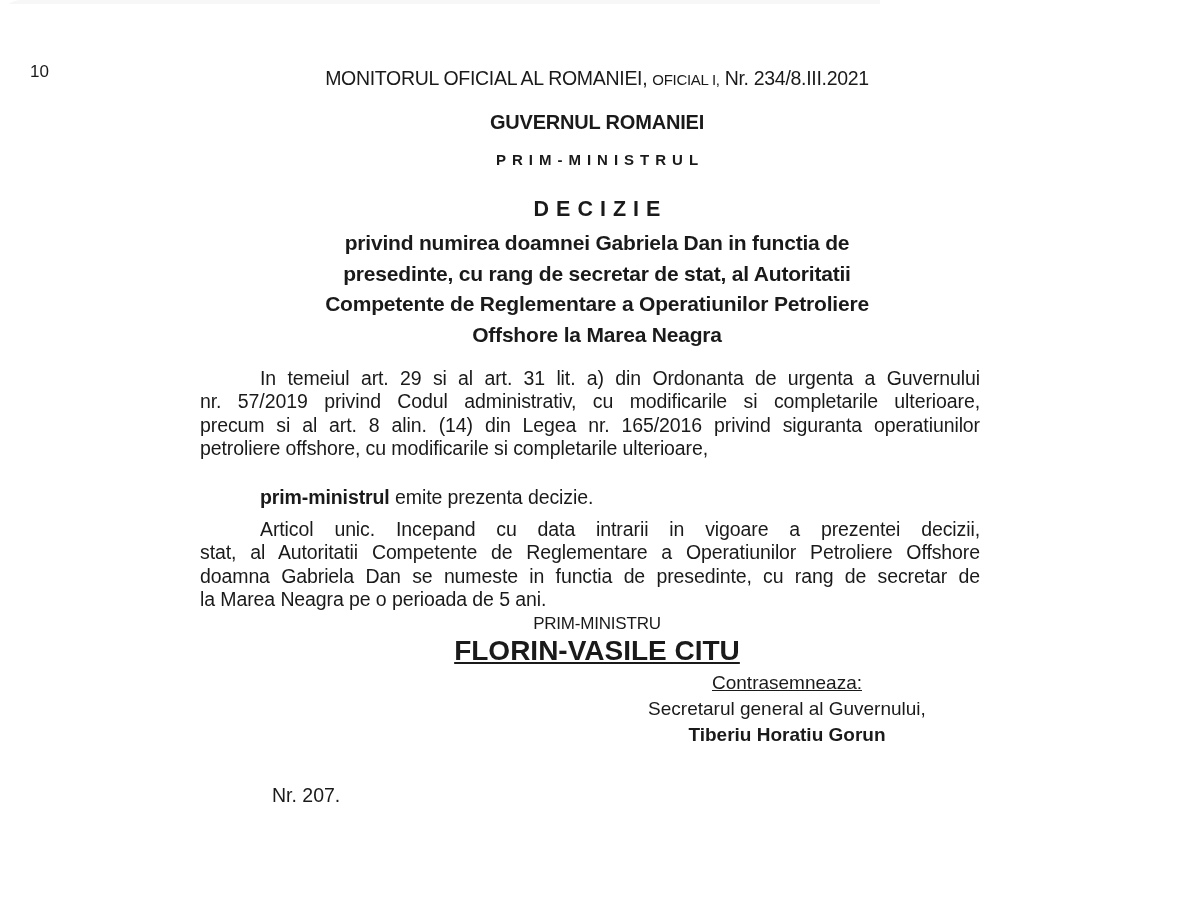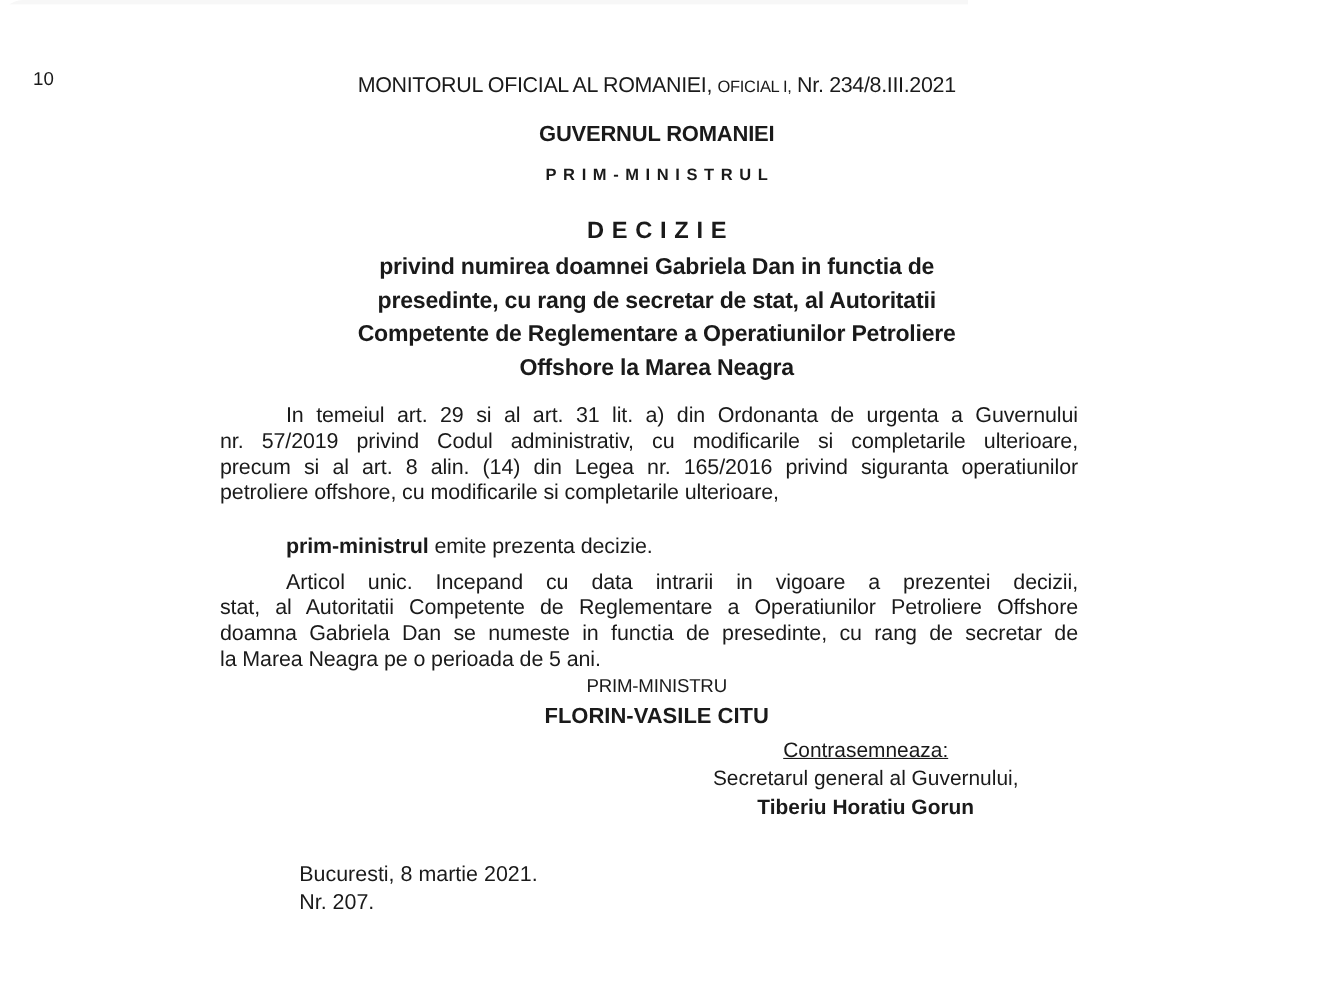--- a/index.html
+++ b/index.html
@@ -92,21 +92,21 @@
   .jline { text-align: justify; text-align-last: justify; }
   .jline.last { text-align-last: left; }
   .firstline { text-indent: 60px; }
   .b { font-weight: bold; }
 
   .sig-block {
     left: 207px; top: 613px; width: 780px;
     text-align: center;
   }
   .sig-role { font-size: 17px; line-height: 21px; letter-spacing: -0.2px; }
-  .sig-name { font-size: 20px; line-height: 24px; font-weight: bold; margin-top: 5px; }
+  .sig-name { font-size: 28px; line-height: 24px; font-weight: bold; margin-top: 5px; text-decoration: underline; }
 
   .contra-block {
     left: 397px; top: 670px; width: 780px;
     text-align: center;
     font-size: 19px; line-height: 26px;
   }
   .contra-label { text-decoration: underline; }
   .contra-name { font-weight: bold; }
 
   .date-block {
@@ -163,17 +163,16 @@
     <div class="sig-name">FLORIN-VASILE CITU</div>
   </div>
 
   <div class="abs contra-block">
     <div class="contra-label">Contrasemneaza:</div>
     <div>Secretarul general al Guvernului,</div>
     <div class="contra-name">Tiberiu Horatiu Gorun</div>
   </div>
 
   <div class="abs date-block">
-    <div>Bucuresti, 8 martie 2021.</div>
     <div>Nr. 207.</div>
   </div>
 
 </div>
 
 </body></html>

